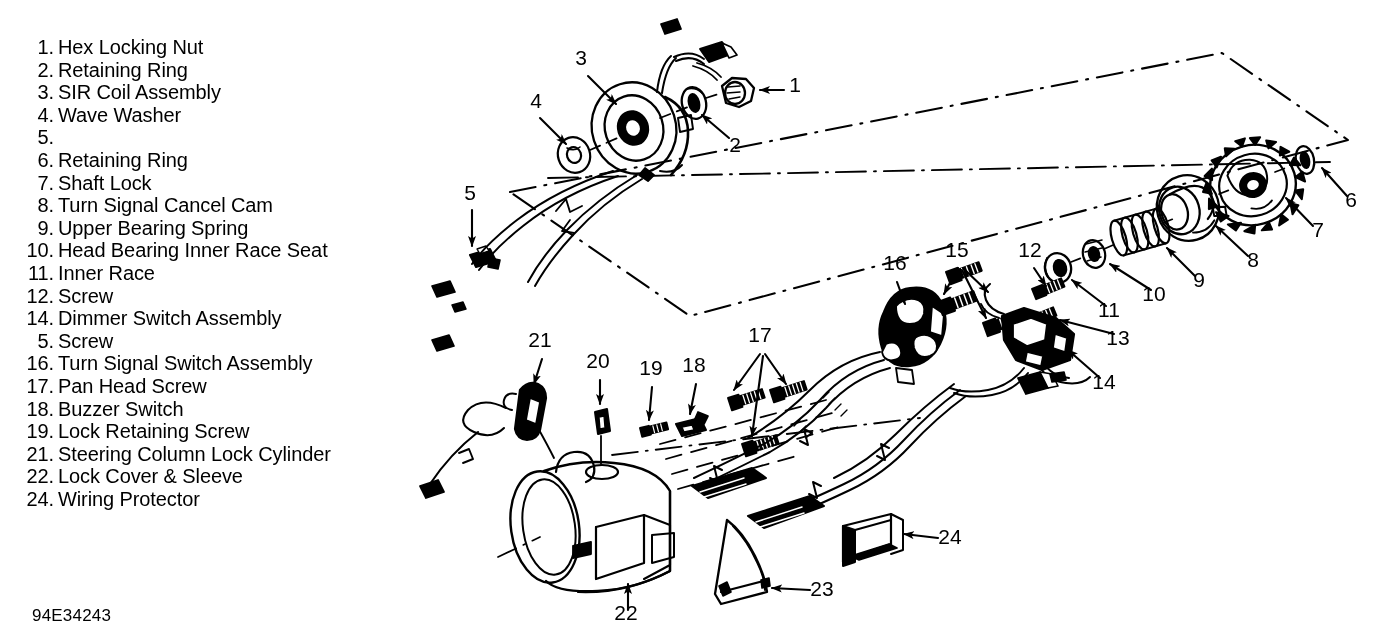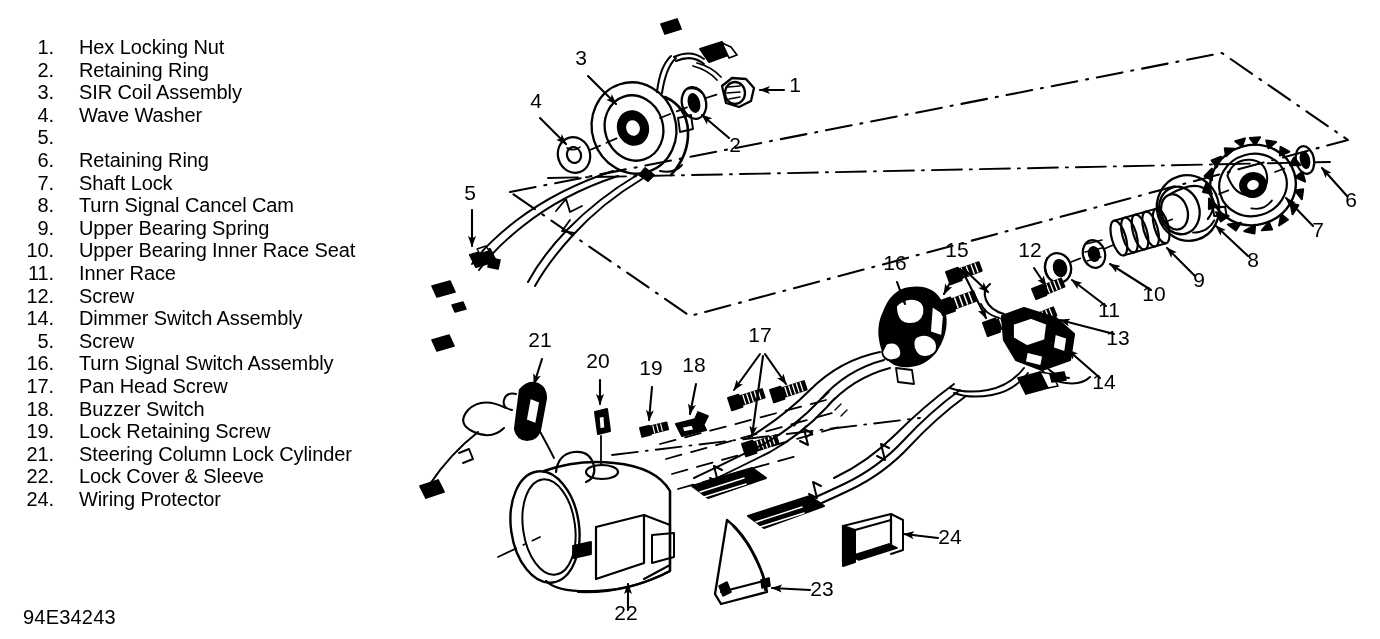--- a/index.html
+++ b/index.html
@@ -38,27 +38,27 @@
     line-height: 22.6px;
     letter-spacing: -0.1px;
     white-space: nowrap;
   }
   .legend-num {
     width: 36px;
     text-align: right;
     flex: 0 0 36px;
   }
   .legend-label {
-    margin-left: 25px;
+    margin-left: 4px;
   }
   #figure-code {
     position: absolute;
-    left: 23px;
+    left: 32px;
     top: 606px;
-    font-size: 20px;
+    font-size: 17px;
     letter-spacing: 0.2px;
   }
   
   #diagram {
     position: absolute;
     left: 0;
     top: 0;
     width: 1380px;
     height: 639px;
   }
@@ -107,21 +107,21 @@
       <div class="legend-row">
         <span class="legend-num">8.</span>
         <span class="legend-label">Turn Signal Cancel Cam</span>
       </div>
       <div class="legend-row">
         <span class="legend-num">9.</span>
         <span class="legend-label">Upper Bearing Spring</span>
       </div>
       <div class="legend-row">
         <span class="legend-num">10.</span>
-        <span class="legend-label">Upper Bearing Inner Race Seat</span>
+        <span class="legend-label">Head Bearing Inner Race Seat</span>
       </div>
       <div class="legend-row">
         <span class="legend-num">11.</span>
         <span class="legend-label">Inner Race</span>
       </div>
       <div class="legend-row">
         <span class="legend-num">12.</span>
         <span class="legend-label">Screw</span>
       </div>
       <div class="legend-row">

